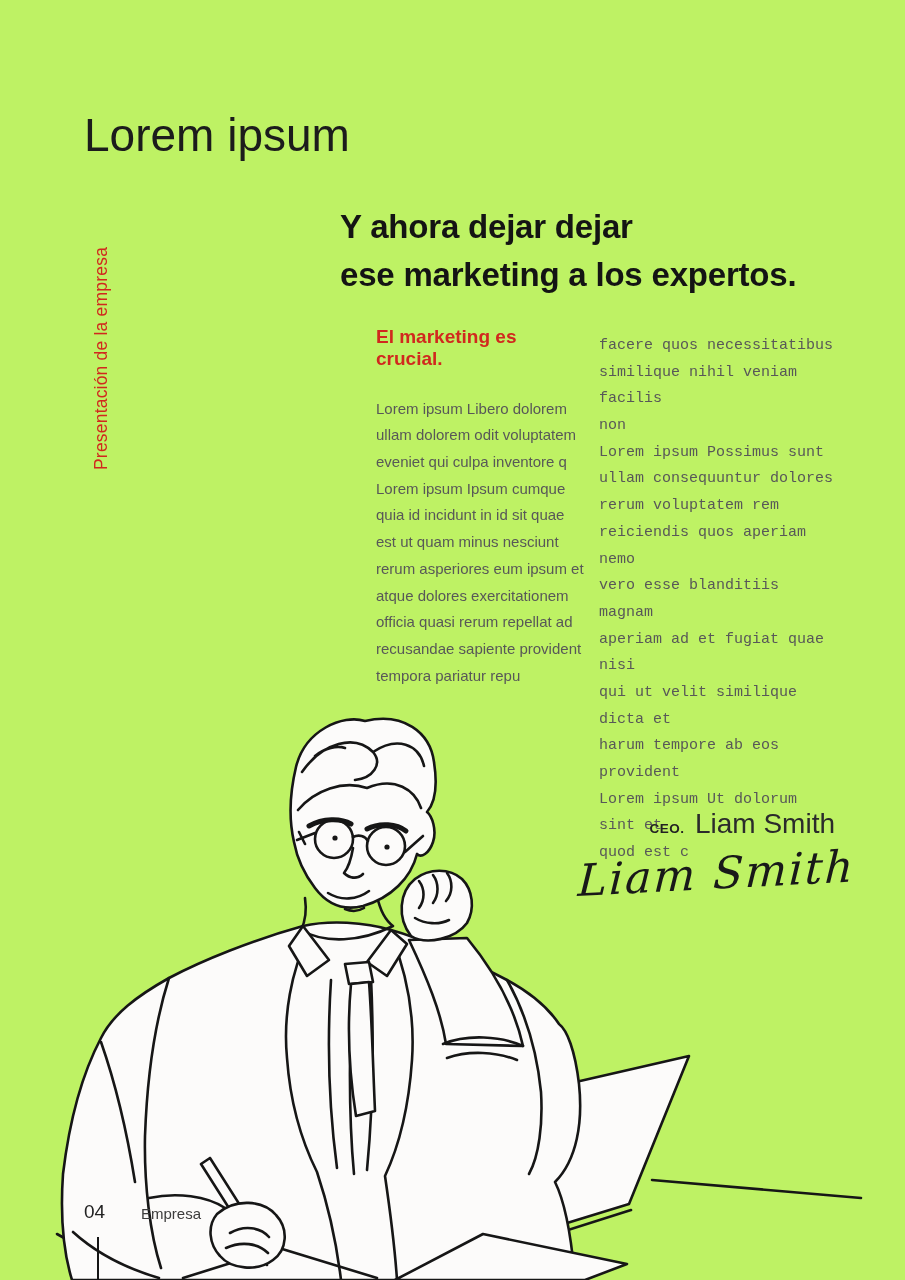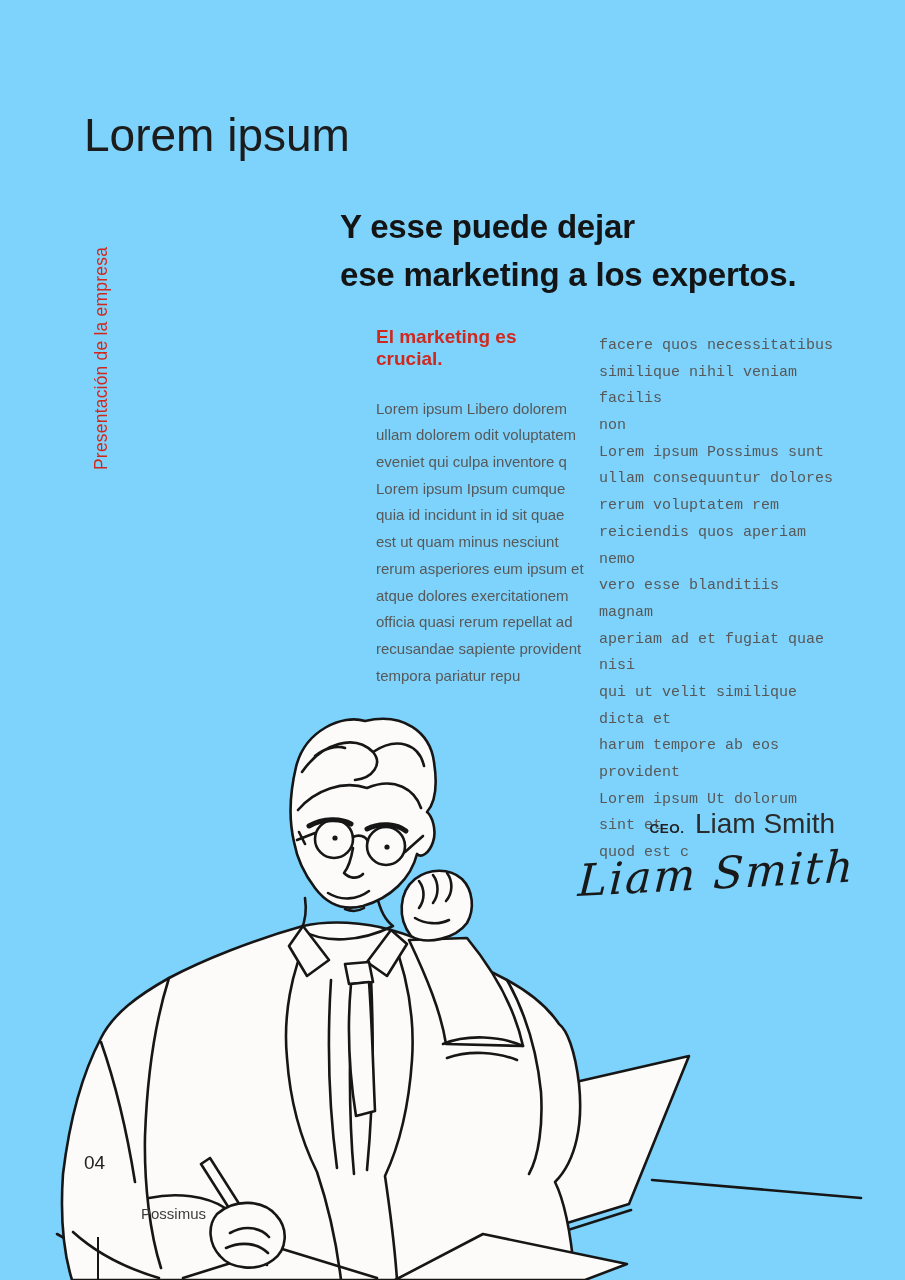--- a/index.html
+++ b/index.html
@@ -1,19 +1,19 @@
 <!DOCTYPE html>
 <html><head>
 <meta charset="utf-8">
 <style>
   html,body{margin:0;padding:0;background:#e8e8e8;}
   .page{
     position:relative;
     width:905px;height:1280px;
-    background:#7dd3fc;
+    background:#bef264;
     overflow:hidden;
     font-family:"Liberation Sans", sans-serif;
     color:#1a1a1a;
   }
   .page-title{
     position:absolute;left:84px;top:108px;
     font-size:46px;font-weight:400;letter-spacing:0px;color:#1c1c1c;
   }
   .side-label{
     position:absolute;left:91px;top:470px;
@@ -43,21 +43,21 @@
   .ceo-name{font-size:28px;font-weight:400;color:#2b2b2b;margin-left:6px;}
   .signature{
     position:absolute;left:578px;top:848px;width:262px;
     text-align:center;
     font-family:"DejaVu Serif", serif;font-style:italic;
     font-size:44px;color:#191919;
     transform:rotate(-3deg) skewX(-6deg);
     letter-spacing:2px;white-space:nowrap;
   }
   .footer-number{
-    position:absolute;left:84px;top:1152px;
+    position:absolute;left:84px;top:1201px;
     font-size:19px;color:#222;
   }
   .footer-section{
     position:absolute;left:141px;top:1205px;
     font-size:15px;color:#3c3c3c;
   }
   .crop-mark-v{
     position:absolute;left:97px;top:1237px;width:2px;height:43px;
     background:#151515;
   }
@@ -66,21 +66,21 @@
 </style>
 </head>
 <body>
 
 <div class="page">
 
   <div class="page-title">Lorem ipsum</div>
 
   <div class="side-label">Presentación de la empresa</div>
 
-  <div class="headline">Y esse puede dejar
+  <div class="headline">Y ahora dejar dejar
 ese marketing a los expertos.</div>
 
   <div class="col-left">
     <div class="subheading">El marketing es
 crucial.</div>
     <div class="body-text">Lorem ipsum Libero dolorem
 ullam dolorem odit voluptatem
 eveniet qui culpa inventore q
 Lorem ipsum Ipsum cumque
 quia id incidunt in id sit quae
@@ -177,16 +177,16 @@
       <path d="M 128,566 L 224,536 L 322,566"></path>
       <path d="M 146,452 L 200,537 M 155,446 L 209,531 M 146,452 L 155,446 M 200,537 L 212,553"></path>
       <path fill="#fcfbfa" d="M 162,502 C 180,486 208,488 221,503 C 234,517 232,538 218,548 C 202,560 176,557 165,544 C 154,532 152,514 162,502 Z"></path>
       <path d="M 175,521 C 189,513 205,515 214,525 M 171,536 C 186,529 203,531 213,541"></path>
 
       <path fill="#fcfbfa" d="M 340,568 L 428,522 L 572,552 L 530,568 Z"></path>
     </svg>
   </div>
 
   <div class="footer-number">04</div>
-  <div class="footer-section">Possimus</div>
+  <div class="footer-section">Empresa</div>
   <div class="crop-mark-v"></div>
 
 </div>
 
 </body></html>

